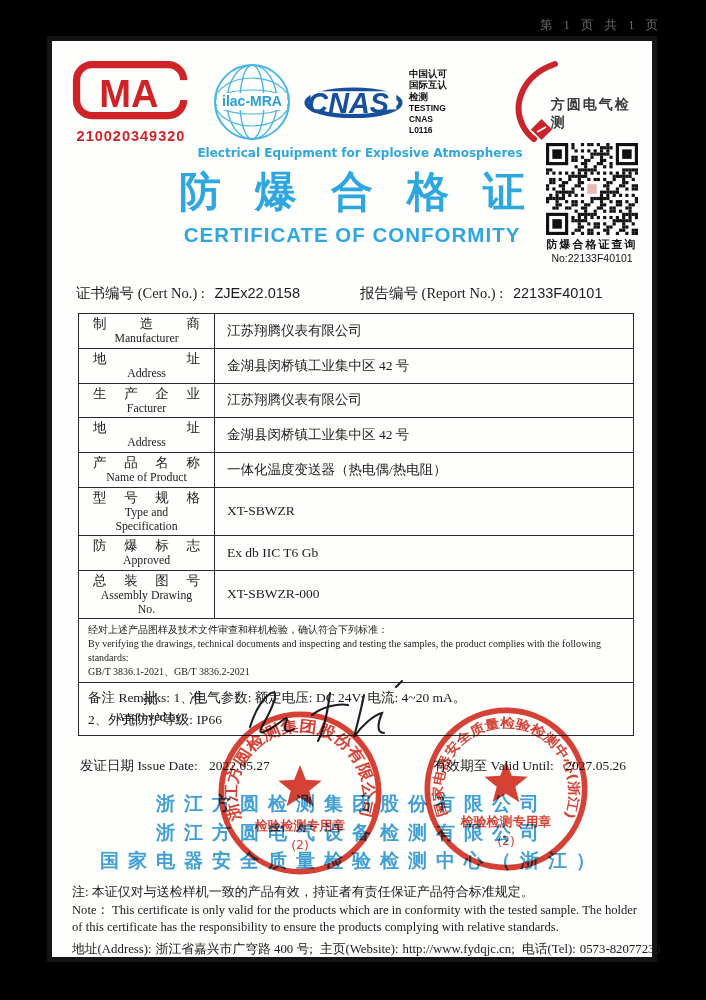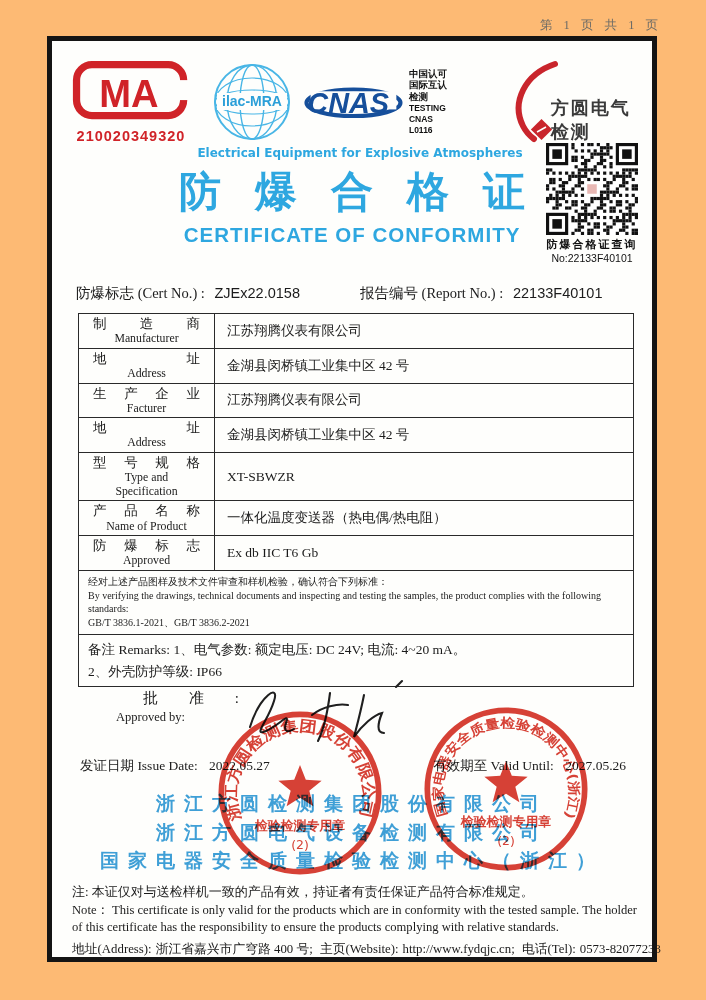--- a/index.html
+++ b/index.html
@@ -1,33 +1,33 @@
 <!DOCTYPE html>
 <html><head>
 <meta charset="utf-8">
 <style>
   * { margin:0; padding:0; box-sizing:border-box; }
   body { background:#d8d8d4; font-family:"Liberation Serif","DejaVu Serif",serif; }
-  .page { position:relative; width:706px; height:1000px; margin:0 auto; background:#fdba74; overflow:hidden; }
+  .page { position:relative; width:706px; height:1000px; margin:0 auto; background:#000000; overflow:hidden; }
 
   .page-indicator { position:absolute; top:17px; right:44px; font-size:12.5px; color:#6a6a66; letter-spacing:4px; }
 
   .frame { position:absolute; left:47px; top:36px; width:610px; height:926px; border:5px solid #141414; background:#fefefc;padding-left:32px; }
 
   
   .logos-row { position:absolute; left:20px; top:18px; width:560px; height:86px; display:flex; align-items:center; }
   .cma-block { width:122px; text-align:center; }
   .cma-number { color:#d02328; font-weight:bold; font-size:14.5px; letter-spacing:1px; font-family:"Liberation Sans",sans-serif; margin-top:2px; }
   .ilac-block { margin-left:22px; position:relative; width:80px; height:80px; }
   .cnas-block { margin-left:12px; display:flex; align-items:center; }
   .cnas-side { margin-left:6px; font-family:"Liberation Sans",sans-serif; }
   .cnas-side .cn { font-size:9.5px; color:#111; line-height:1.25; font-weight:bold; }
   .cnas-side .en { font-size:8.5px; color:#111; font-weight:bold; line-height:1.3; }
   .fy-block { margin-left:48px; position:relative; width:150px; height:84px; }
-  .fy-label { position:absolute; left:48px; top:36px; font-size:18px; font-weight:bold; color:#3a3a3a; letter-spacing:2px; font-family:"DejaVu Sans",sans-serif; }
+  .fy-label { position:absolute; left:48px; top:36px; font-size:14px; font-weight:bold; color:#3a3a3a; letter-spacing:2px; font-family:"DejaVu Sans",sans-serif; }
 
   
   .head-block { position:absolute; left:0; top:104px; width:100%; text-align:center; color:#2ea7e0; font-family:"DejaVu Sans",sans-serif; }
   .subject-cn { font-size:17px; font-weight:bold; letter-spacing:22px; padding-left:22px; }
   .subject-en { font-size:12px; font-weight:bold; margin-top:1px;margin-left:16px; }
   .title-cn { font-size:42px; font-weight:bold; letter-spacing:34px; padding-left:34px; margin-top:4px; }
   .title-en { font-size:20.5px; font-weight:bold; letter-spacing:1px; margin-top:3px; font-family:"Liberation Sans",sans-serif; }
 
   
   .qr-block { position:absolute; right:8px; top:102px; width:104px; text-align:center; }
@@ -430,21 +430,21 @@
           <rect x="1" y="23" width="5" height="5" fill="#fff"></rect>
           <rect x="2" y="24" width="3" height="3" fill="#111"></rect>
           <rect x="13" y="13" width="3" height="3" fill="#e8b8b4"></rect>
         </svg>
       <div class="qr-caption">防爆合格证查询</div>
       <div class="qr-no">No:22133F40101</div>
     </div>
 
     <div class="cert-line">
       <div class="pair">
-        <span>防爆标志 (Cert No.) :</span>
+        <span>证书编号 (Cert No.) :</span>
         <b>ZJEx22.0158</b>
       </div>
       <div class="pair">
         <span>报告编号 (Report No.) :</span>
         <b>22133F40101</b>
       </div>
     </div>
 
     <table class="main-table">
       <colgroup>
@@ -475,38 +475,45 @@
       </tr>
       <tr>
         <td class="lbl-cell">
               <div class="lbl-cn">地址</div>
               <div class="lbl-en">Address</div>
             </td>
         <td class="val-cell">金湖县闵桥镇工业集中区 42 号</td>
       </tr>
       <tr>
         <td class="lbl-cell">
+              <div class="lbl-cn">产品名称</div>
+              <div class="lbl-en">Name of Product</div>
+            </td>
+        <td class="val-cell">一体化温度变送器（热电偶/热电阻）</td>
+      </tr>
+      <tr>
+        <td class="lbl-cell">
               <div class="lbl-cn">型号规格</div>
               <div class="lbl-en">Type and Specification</div>
             </td>
         <td class="val-cell">XT-SBWZR</td>
       </tr>
       <tr>
         <td class="lbl-cell">
-              <div class="lbl-cn">产品名称</div>
-              <div class="lbl-en">Name of Product</div>
-            </td>
-        <td class="val-cell">一体化温度变送器（热电偶/热电阻）</td>
-      </tr>
-      <tr>
-        <td class="lbl-cell">
               <div class="lbl-cn">防爆标志</div>
               <div class="lbl-en">Approved</div>
             </td>
         <td class="val-cell">Ex db IIC T6 Gb</td>
+      </tr>
+      <tr>
+        <td class="lbl-cell">
+              <div class="lbl-cn">总装图号</div>
+              <div class="lbl-en">Assembly Drawing No.</div>
+            </td>
+        <td class="val-cell">XT-SBWZR-000</td>
       </tr>
       <tr>
         <td class="wide-cell" colspan="2">
           <div>经对上述产品图样及技术文件审查和样机检验，确认符合下列标准：</div>
           <div>By verifying the drawings, technical documents and inspecting and testing the samples, the product complies with the following standards:</div>
           <div>GB/T 3836.1-2021、GB/T 3836.2-2021</div>
         </td>
       </tr>
       <tr>
         <td class="remarks-cell" colspan="2">

